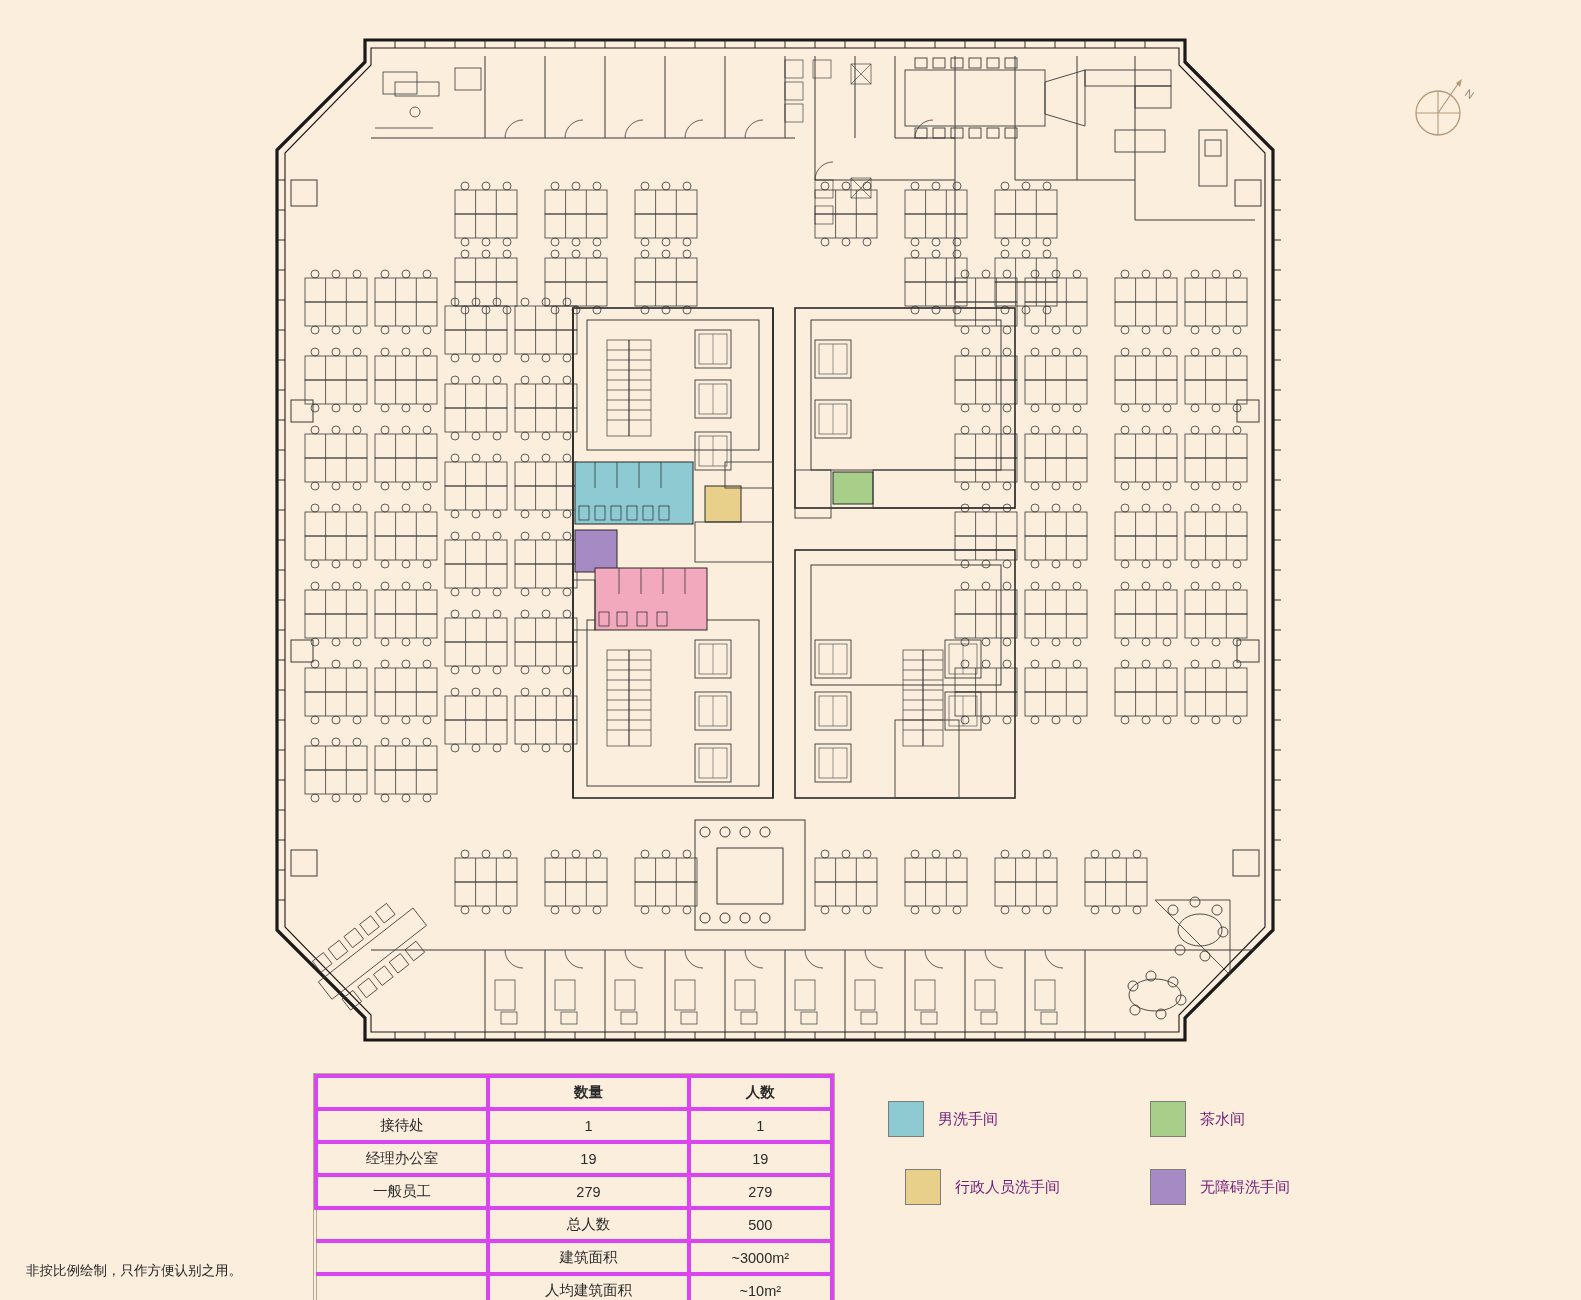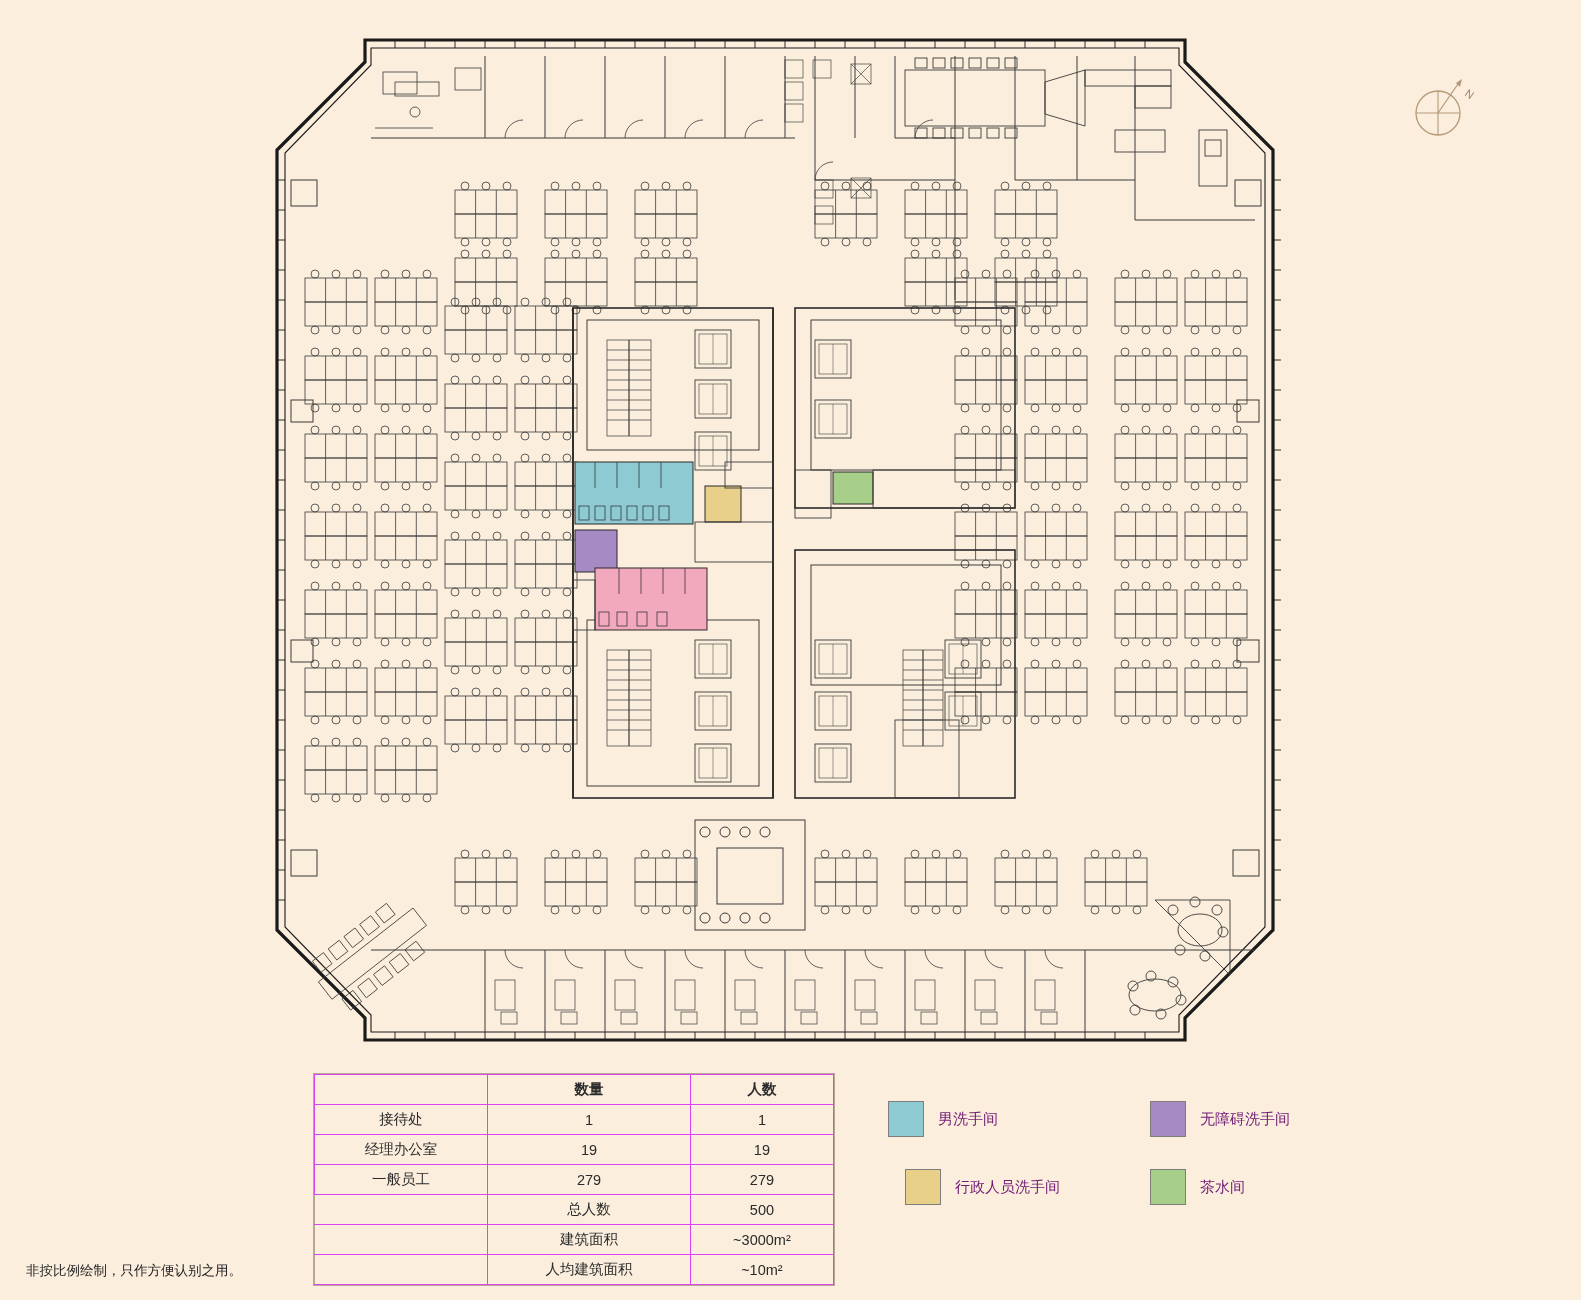--- a/index.html
+++ b/index.html
@@ -13,21 +13,21 @@
   .plan-wrap{position:absolute;left:255px;top:20px;width:1040px;height:1040px;}
   svg.plan{display:block;}
 
   
   .table-box{
     position:absolute;left:313px;top:1073px;width:520px;
     border:1px solid #b9a88f;border-collapse:collapse;
   }
   table.summary{border-collapse:collapse;width:100%;font-size:14.5px;color:#2b2b2b;}
   table.summary td,table.summary th{
-    border:1px solid #d946ef;padding:5px 6px;text-align:center;font-weight:normal;
+    border:4px solid #d946ef;padding:5px 6px;text-align:center;font-weight:normal;
   }
   table.summary th{font-weight:bold;}
   table.summary td.lbl{text-align:center;margin-left:38px;}
   table.summary td.blank{border-left:1px solid #b9a88f;border-right:none;}
   .legend{position:absolute;left:888px;top:1085px;width:520px;}
   .legend-item{display:flex;align-items:center;margin-bottom:0px;}
   .sw{width:34px;height:34px;border:1px solid #7d7d7d;margin-right:14px;}
   .legend-label{font-size:15px;color:#701a75;}
   .legend-col{position:absolute;}
   .footnote{
@@ -622,23 +622,23 @@
       <div class="sw" style="background:#8ecad2;"></div>
       <div class="legend-label">男洗手间</div>
     </div>
     <div class="legend-item" style="height:68px;padding-left:17px;">
       <div class="sw" style="background:#e8cf8a;"></div>
       <div class="legend-label">行政人员洗手间</div>
     </div>
   </div>
   <div class="legend-col" style="left:262px;top:0;width:280px;">
     <div class="legend-item" style="height:68px;">
+      <div class="sw" style="background:#a8cf8a;"></div>
+      <div class="legend-label">茶水间</div>
+    </div>
+    <div class="legend-item" style="height:68px;">
       <div class="sw" style="background:#a68ac4;"></div>
       <div class="legend-label">无障碍洗手间</div>
     </div>
-    <div class="legend-item" style="height:68px;">
-      <div class="sw" style="background:#a8cf8a;"></div>
-      <div class="legend-label">茶水间</div>
-    </div>
   </div>
 </div>
 
 <div class="footnote">非按比例绘制，只作方便认别之用。</div>
 
 </body></html>

